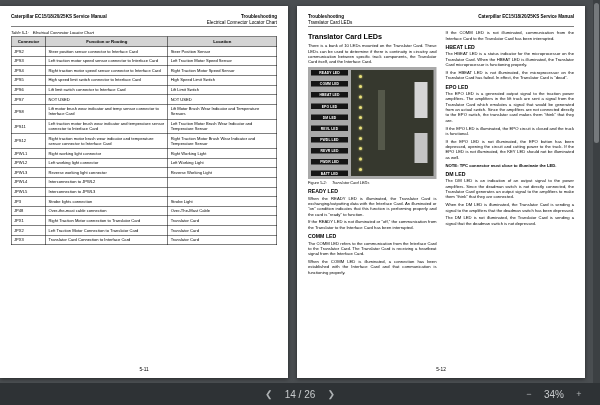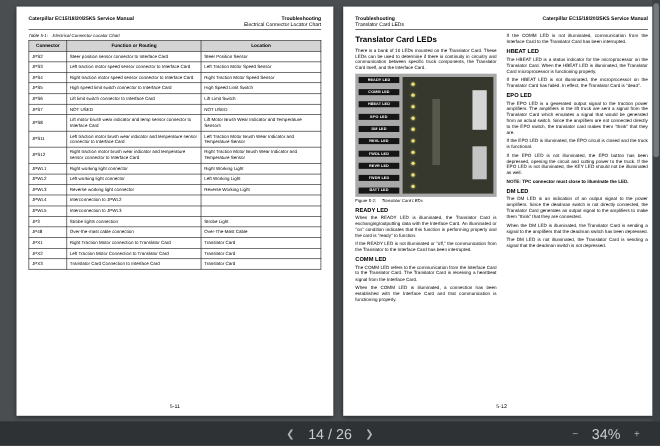--- a/index.html
+++ b/index.html
@@ -1,21 +1,21 @@
 <!DOCTYPE html>
 <html><head>
 <meta charset="utf-8">
 <style>
   * { margin:0; padding:0; box-sizing:border-box; }
   html,body { width:600px; height:405px; overflow:hidden; }
   body { background:#4a4e51; font-family:"Liberation Sans", sans-serif; }
   .viewer { position:relative; width:600px; height:405px; display:flex; flex-direction:column; }
 
   
-  .pages { flex:1; display:flex; justify-content:flex-end; align-items:flex-start; gap:9px; padding-top:6px; }
+  .pages { flex:1; display:flex; justify-content:flex-start; align-items:flex-start; gap:9px; padding-top:6px; }
   .page { width:288px; height:372px; background:#fff; overflow:hidden; box-shadow:0 1px 4px rgba(0,0,0,.5); }
   .page-inner { position:relative; width:576px; height:744px; padding:16px 22px 30px; transform:scale(.5); transform-origin:0 0; color:#000; }
 
   .page-head { display:flex; justify-content:space-between; font-size:9.2px; font-weight:bold; }
   .page-subhead { font-size:9.2px; margin-top:2px; }
   .page-subhead.right { text-align:right; }
   .head-rule { border:none; border-top:1.3px solid #000; margin:3px 0 6px; }
 
   .table-caption { font-size:8px; font-style:italic; margin:2px 0 4px; }
   .table-caption .cap-text { margin-left:6px; }
@@ -53,21 +53,21 @@
 
   
   .scrollbar { position:absolute; right:0; top:0; bottom:22px; width:7px; background:#3c4043; }
   .scroll-thumb { position:absolute; top:3px; left:1px; width:5px; height:140px; background:#75797c; border-radius:3px; }
 
   
   .toolbar { flex:0 0 22px; height:22px; background:#2e3235; display:flex; align-items:center; position:relative; color:#c8cbcd; }
   .tb-center { position:absolute; left:50%; transform:translateX(-50%); display:flex; align-items:center; gap:9px; }
   .tb-right { margin-left:auto; display:flex; align-items:center; gap:8px; padding-right:14px; }
   .tb-btn { width:14px; height:14px; display:flex; align-items:center; justify-content:center; font-size:9px; color:#aeb2b4; cursor:pointer; }
-  .tb-page, .tb-zoom { font-size:13px; }
+  .tb-page, .tb-zoom { font-size:10px; }
 </style>
 </head>
 <body>
 
 <div class="viewer">
   <div class="pages">
 
     <div class="page">
       <div class="page-inner">
         <div class="page-head">

